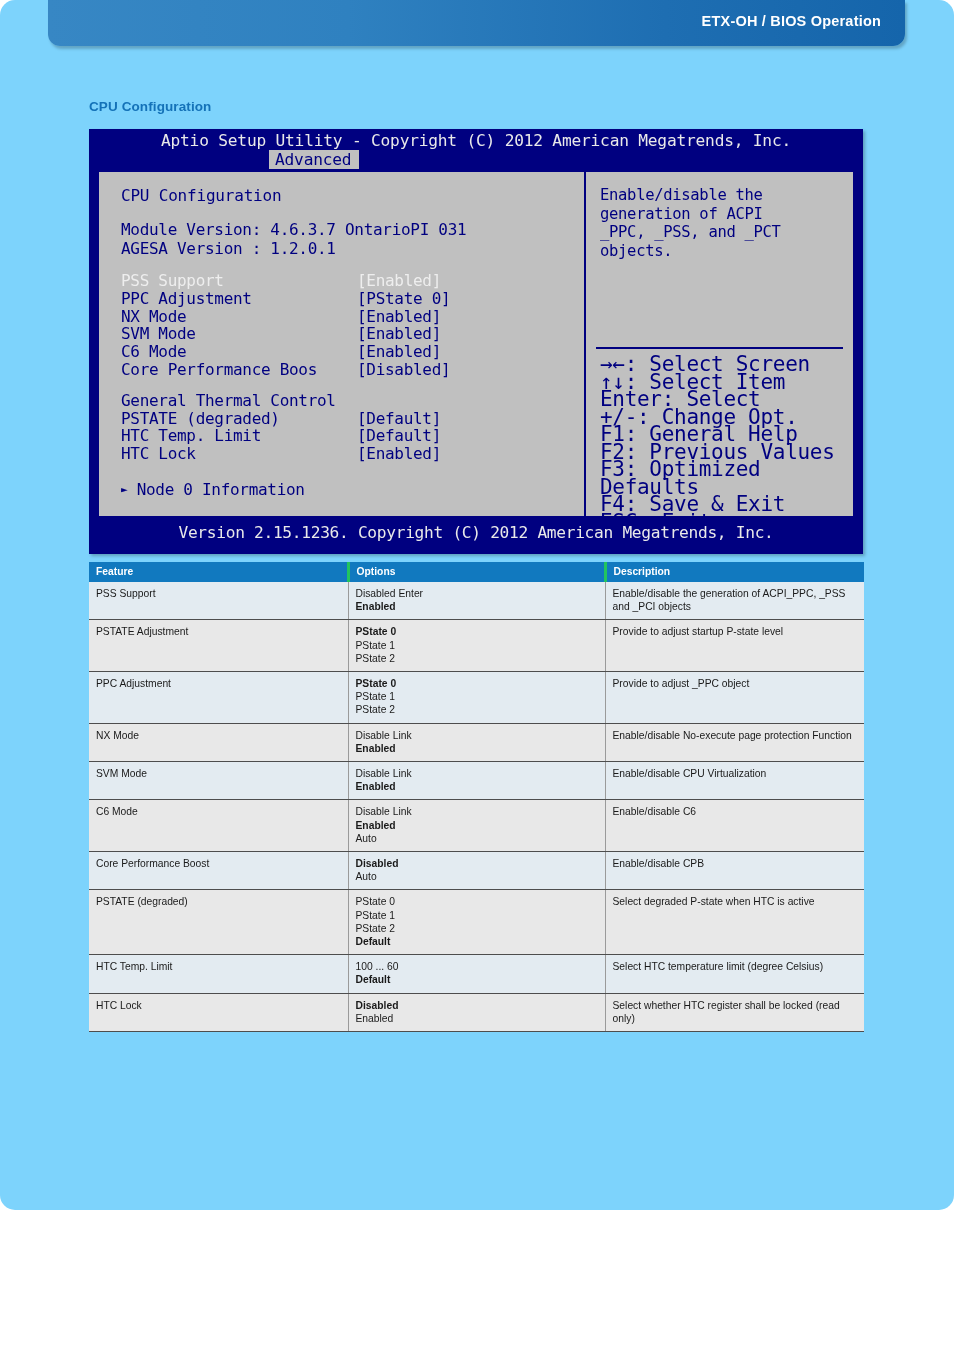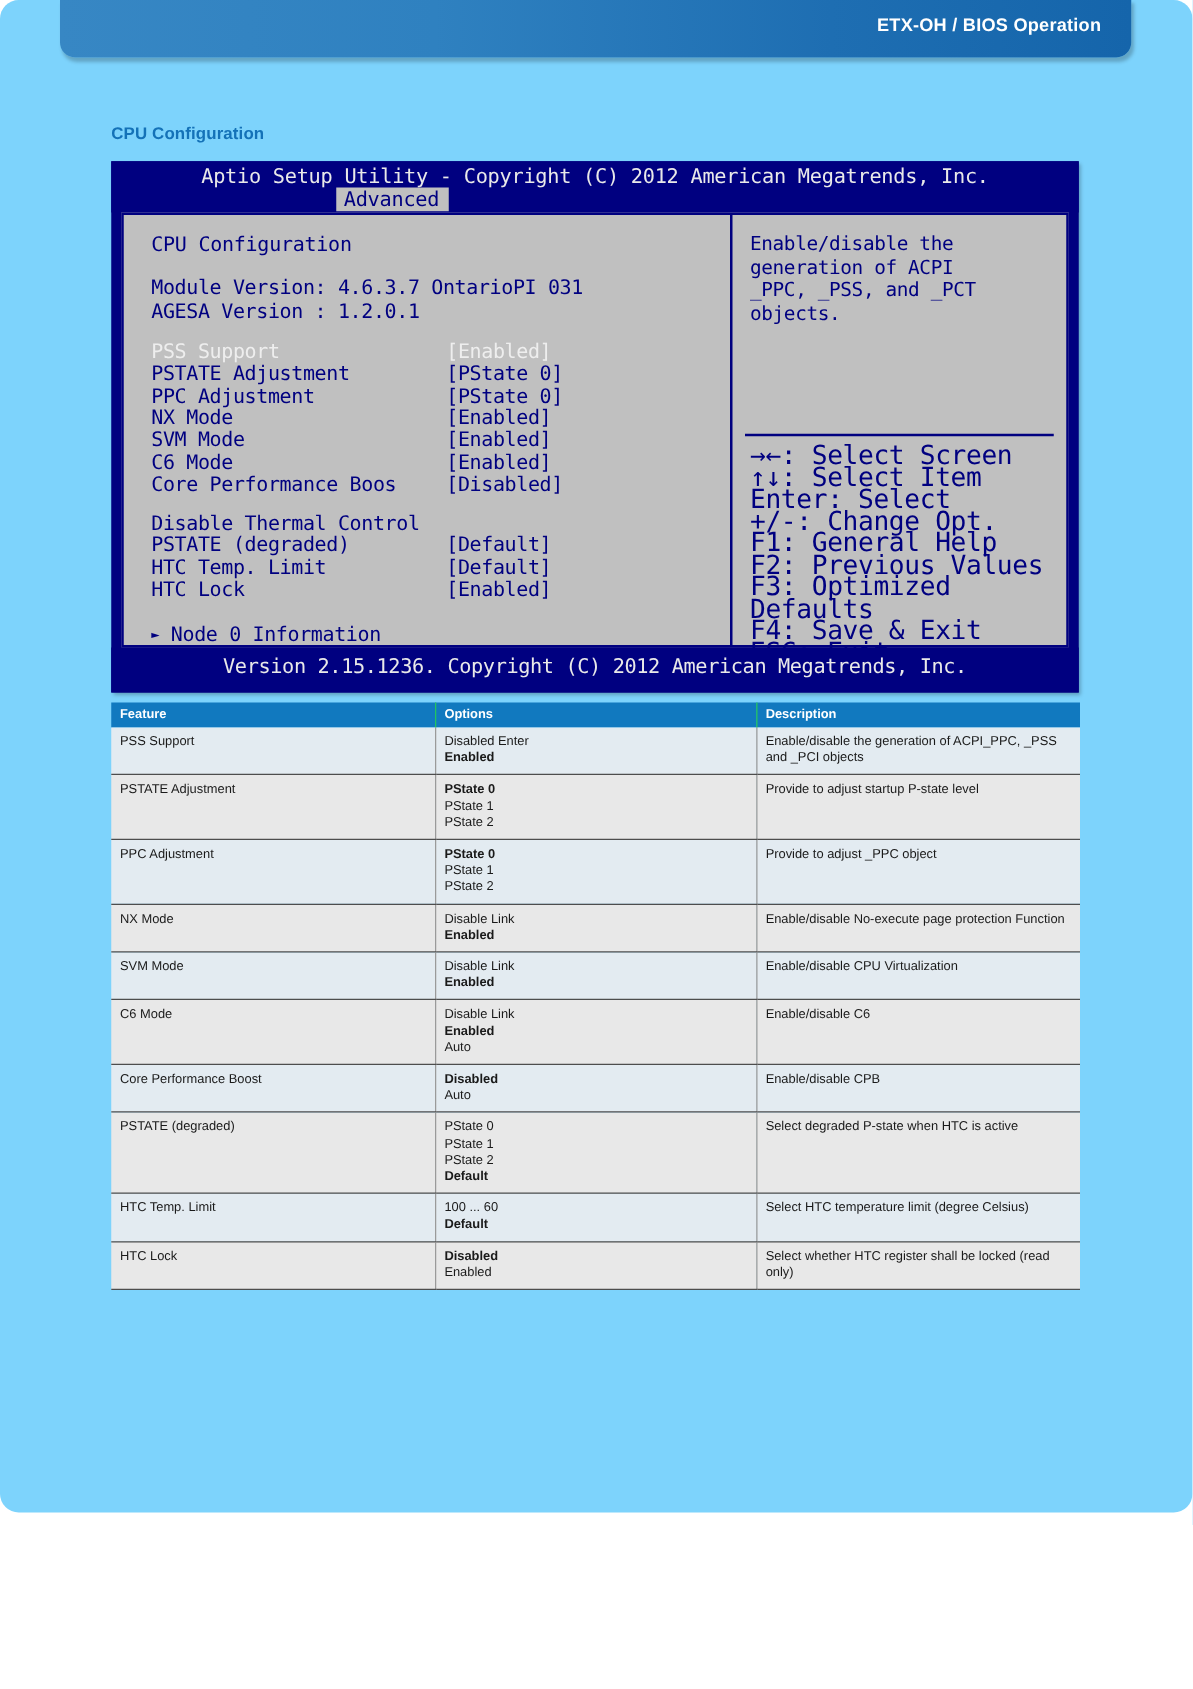--- a/index.html
+++ b/index.html
@@ -187,21 +187,21 @@
     color: #1a1a1a;
     border-bottom: 1.5px solid #4d4d4d;
   }
   .spec-table th {
     background: #1179bf;
     color: #ffffff;
     font-size: 10.3px;
     font-weight: bold;
     text-align: left;
     padding: 4px 7px 5px 7px;
-    border-right: 1px solid #22c55e;
+    border-right: 3px solid #22c55e;
   }
   .spec-table th:last-child { border-right: none; }
   .spec-table td {
     vertical-align: top;
     padding: 5px 7px 6px 7px;
     border-right: 1px solid #9a9a9a;
     border-bottom: 1px solid #4d4d4d;
     line-height: 13.2px;
   }
   .spec-table td:last-child { border-right: none; }
@@ -250,29 +250,28 @@
     <div class="bios-body">
 
       <div class="bios-left">
         <div class="bios-heading">CPU Configuration</div>
         <div style="height:14px"></div>
         <div class="bios-ver">Module Version: 4.6.3.7 OntarioPI 031</div>
         <div class="bios-ver">AGESA Version : 1.2.0.1</div>
         <div style="height:14px"></div>
         <div id="bios-items">
             <div class="bios-row selected"><span class="lbl">PSS Support</span><span>[Enabled]</span></div>
-            <div class="bios-row"><span class="lbl">PSTATE Adjustment</span><span>[PState 0]</span></div>
             <div class="bios-row"><span class="lbl">PPC Adjustment</span><span>[PState 0]</span></div>
             <div class="bios-row"><span class="lbl">NX Mode</span><span>[Enabled]</span></div>
             <div class="bios-row"><span class="lbl">SVM Mode</span><span>[Enabled]</span></div>
             <div class="bios-row"><span class="lbl">C6 Mode</span><span>[Enabled]</span></div>
             <div class="bios-row"><span class="lbl">Core Performance Boos</span><span>[Disabled]</span></div>
           </div>
         <div style="height:13px"></div>
-        <div class="bios-sub">Disable Thermal Control</div>
+        <div class="bios-sub">General Thermal Control</div>
         <div id="bios-group-items">
             <div class="bios-row"><span class="lbl">PSTATE (degraded)</span><span>[Default]</span></div>
             <div class="bios-row"><span class="lbl">HTC Temp. Limit</span><span>[Default]</span></div>
             <div class="bios-row"><span class="lbl">HTC Lock</span><span>[Enabled]</span></div>
           </div>
         <div style="height:13px"></div>
         <div class="bios-node"><span class="node-arrow">►</span> <span>Node 0 Information</span></div>
       </div>
 
       <div class="bios-right">

